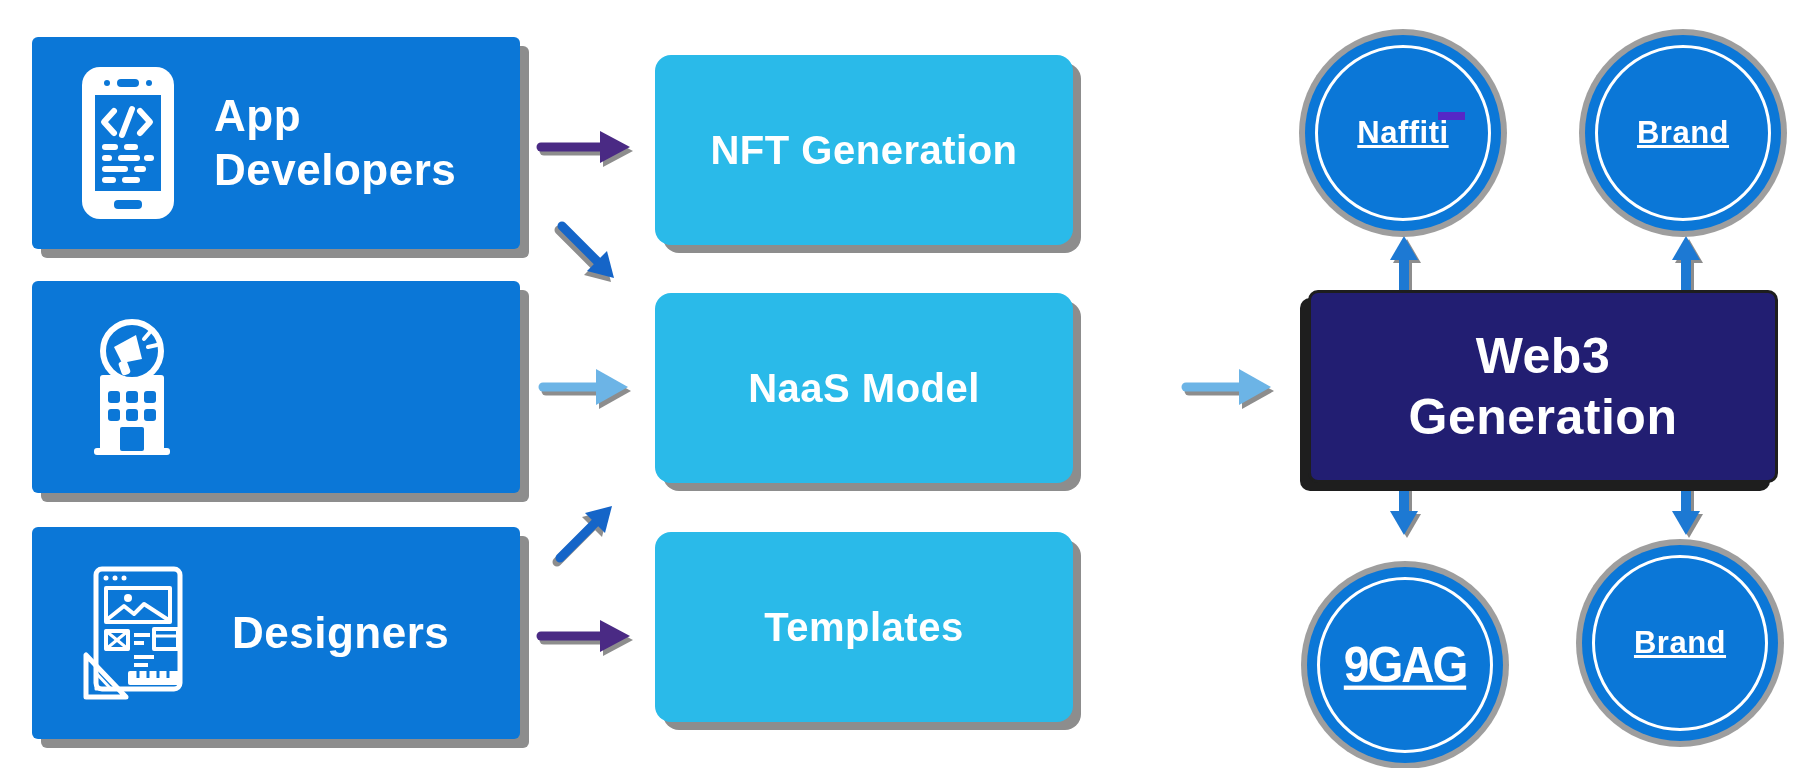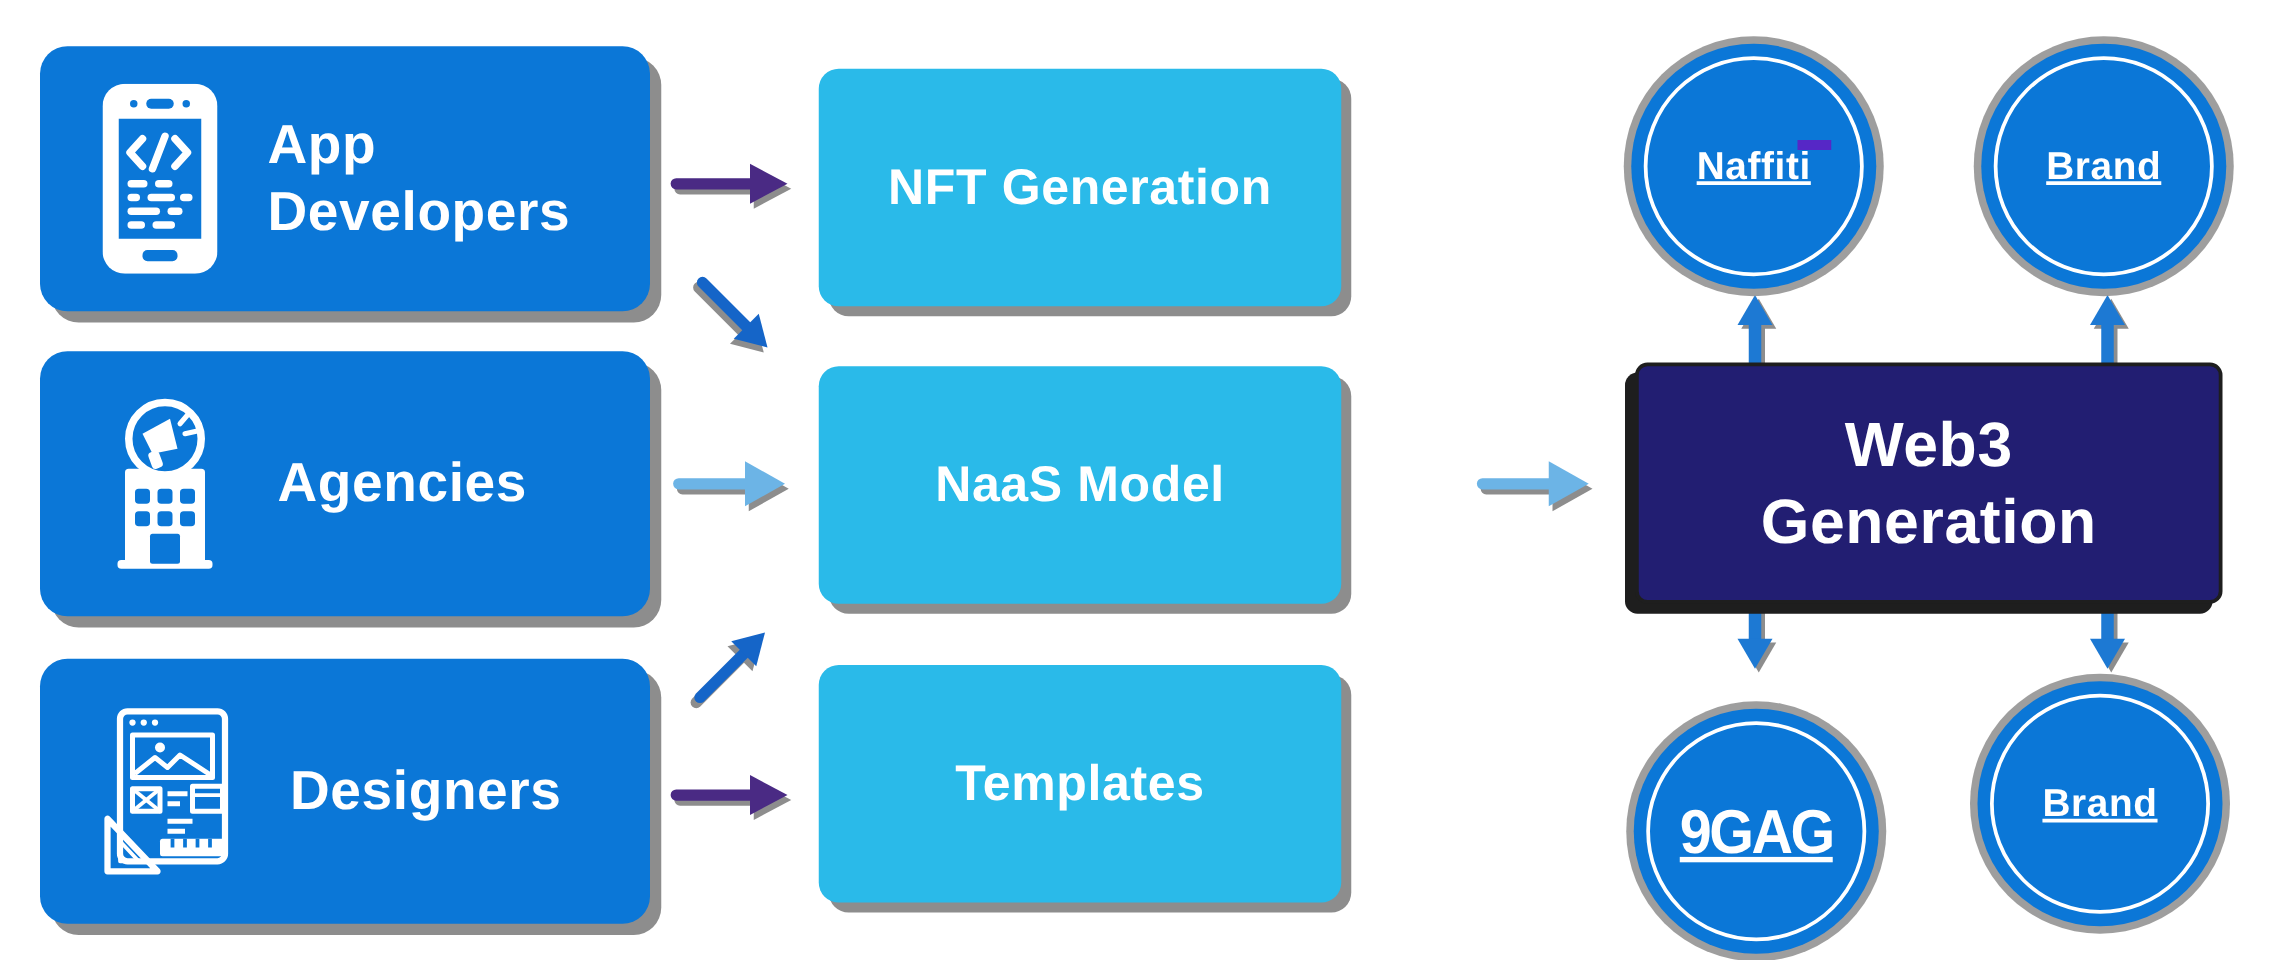--- a/index.html
+++ b/index.html
@@ -16,21 +16,21 @@
     --text-white:#ffffff;
   }
   html,body{margin:0;padding:0;background:#fff;}
   body{
     width:1820px;height:768px;position:relative;overflow:hidden;
     font-family:"Liberation Sans", sans-serif;color:var(--text-white);
   }
   .node{position:absolute;display:flex;align-items:center;font-weight:700;}
   .source{
     left:32px;width:488px;height:212px;background:var(--primary-blue);
-    border-radius:22px;box-shadow:9px 9px 0 var(--shadow-gray);
+    border-radius:6px;box-shadow:9px 9px 0 var(--shadow-gray);
     padding-left:50px;gap:40px;box-sizing:border-box;
   }
   .source .label{font-size:44px;line-height:1.22;letter-spacing:.5px;}
   .label span{display:block;}
   .label span:empty{display:none;}
   .process{
     left:655px;width:418px;height:190px;background:var(--process-cyan);
     border-radius:16px;box-shadow:8px 8px 0 var(--shadow-gray);
     justify-content:center;text-align:center;
   }
@@ -111,24 +111,20 @@
     <line x1="62" y1="22" x2="68" y2="15" class="white-stroke" stroke-width="4"></line>
     <line x1="66" y1="30" x2="75" y2="28" class="white-stroke" stroke-width="4"></line>
     <rect x="26" y="74" width="12" height="12" rx="3" class="blue-fill"></rect>
     <rect x="44" y="74" width="12" height="12" rx="3" class="blue-fill"></rect>
     <rect x="62" y="74" width="12" height="12" rx="3" class="blue-fill"></rect>
     <rect x="26" y="92" width="12" height="12" rx="3" class="blue-fill"></rect>
     <rect x="44" y="92" width="12" height="12" rx="3" class="blue-fill"></rect>
     <rect x="62" y="92" width="12" height="12" rx="3" class="blue-fill"></rect>
     <rect x="38" y="110" width="24" height="24" rx="2" class="blue-fill"></rect>
   </svg>
-  <div class="label">
-    <span>Agencies</span>
-
-  </div>
 </div>
 
 <div class="node source" style="top:527px">
   <svg width="110" height="140" viewBox="0 0 110 140">
     <rect x="14" y="6" width="84" height="120" rx="6" class="white-stroke" stroke-width="5"></rect>
     <circle cx="24" cy="15" r="2.5" class="white-fill"></circle>
     <circle cx="33" cy="15" r="2.5" class="white-fill"></circle>
     <circle cx="42" cy="15" r="2.5" class="white-fill"></circle>
     <rect x="24" y="25" width="64" height="34" class="white-stroke" stroke-width="4"></rect>
     <circle cx="46" cy="35" r="4" class="white-fill"></circle>

